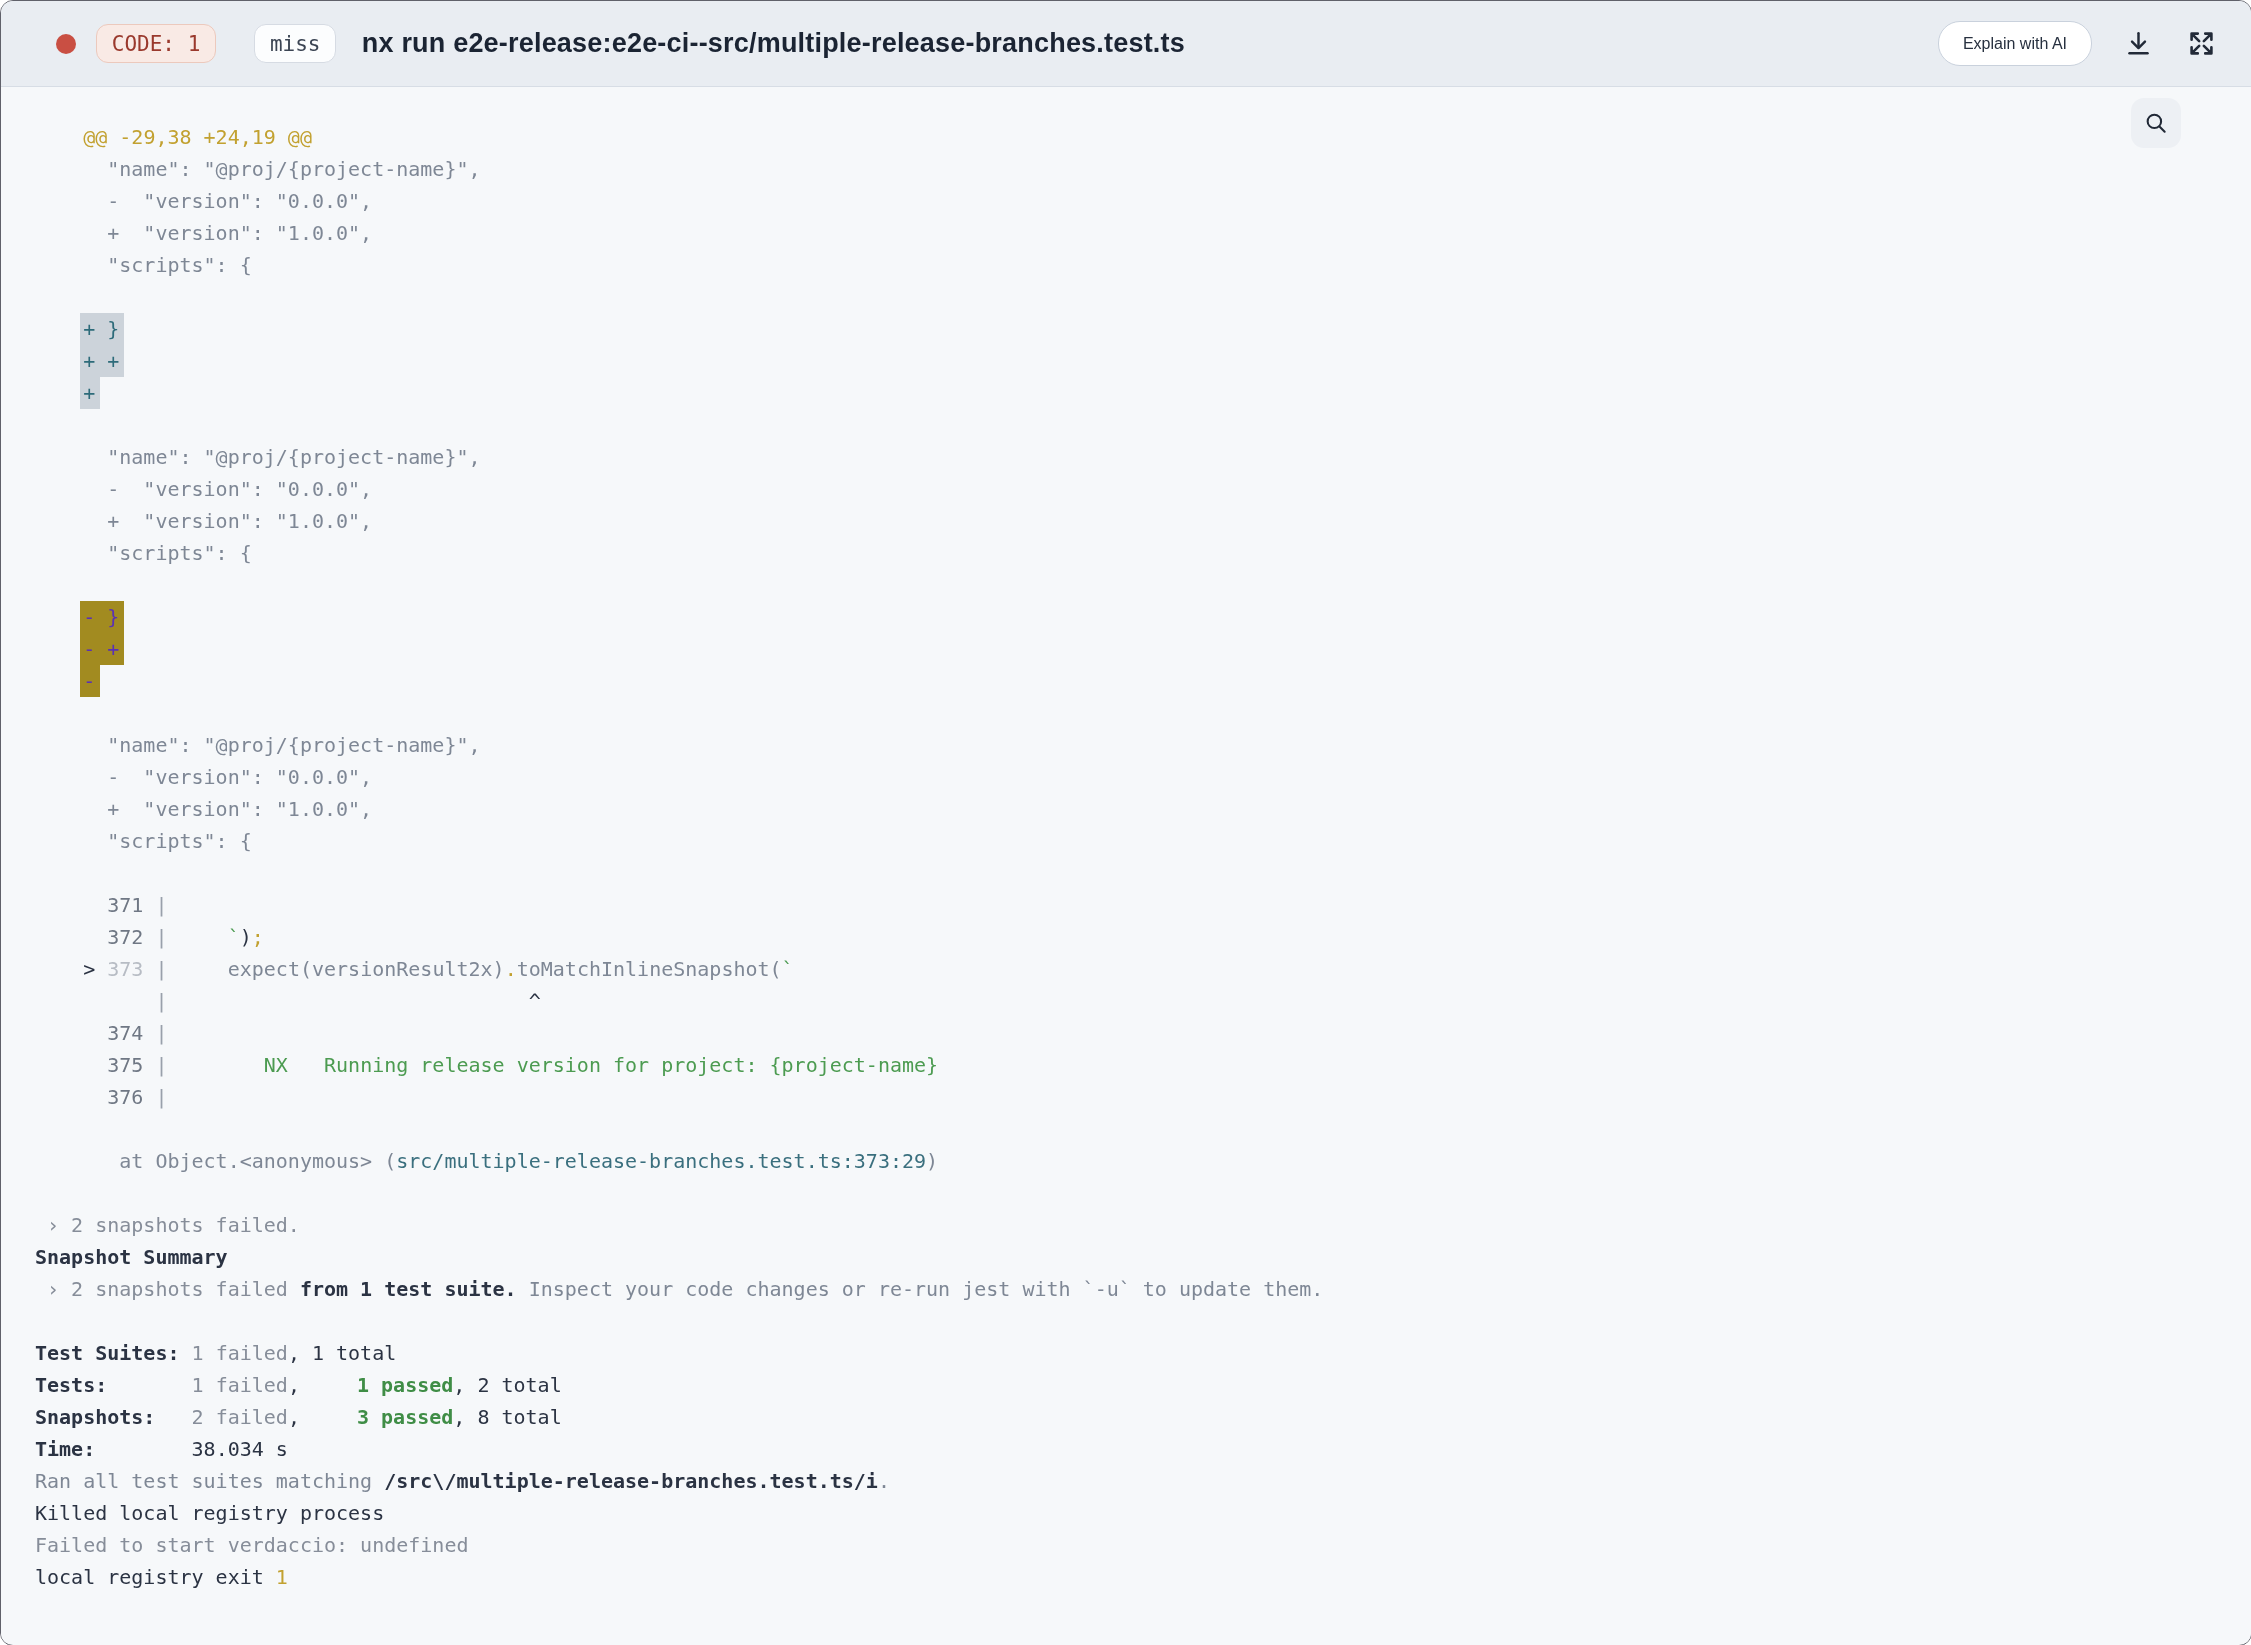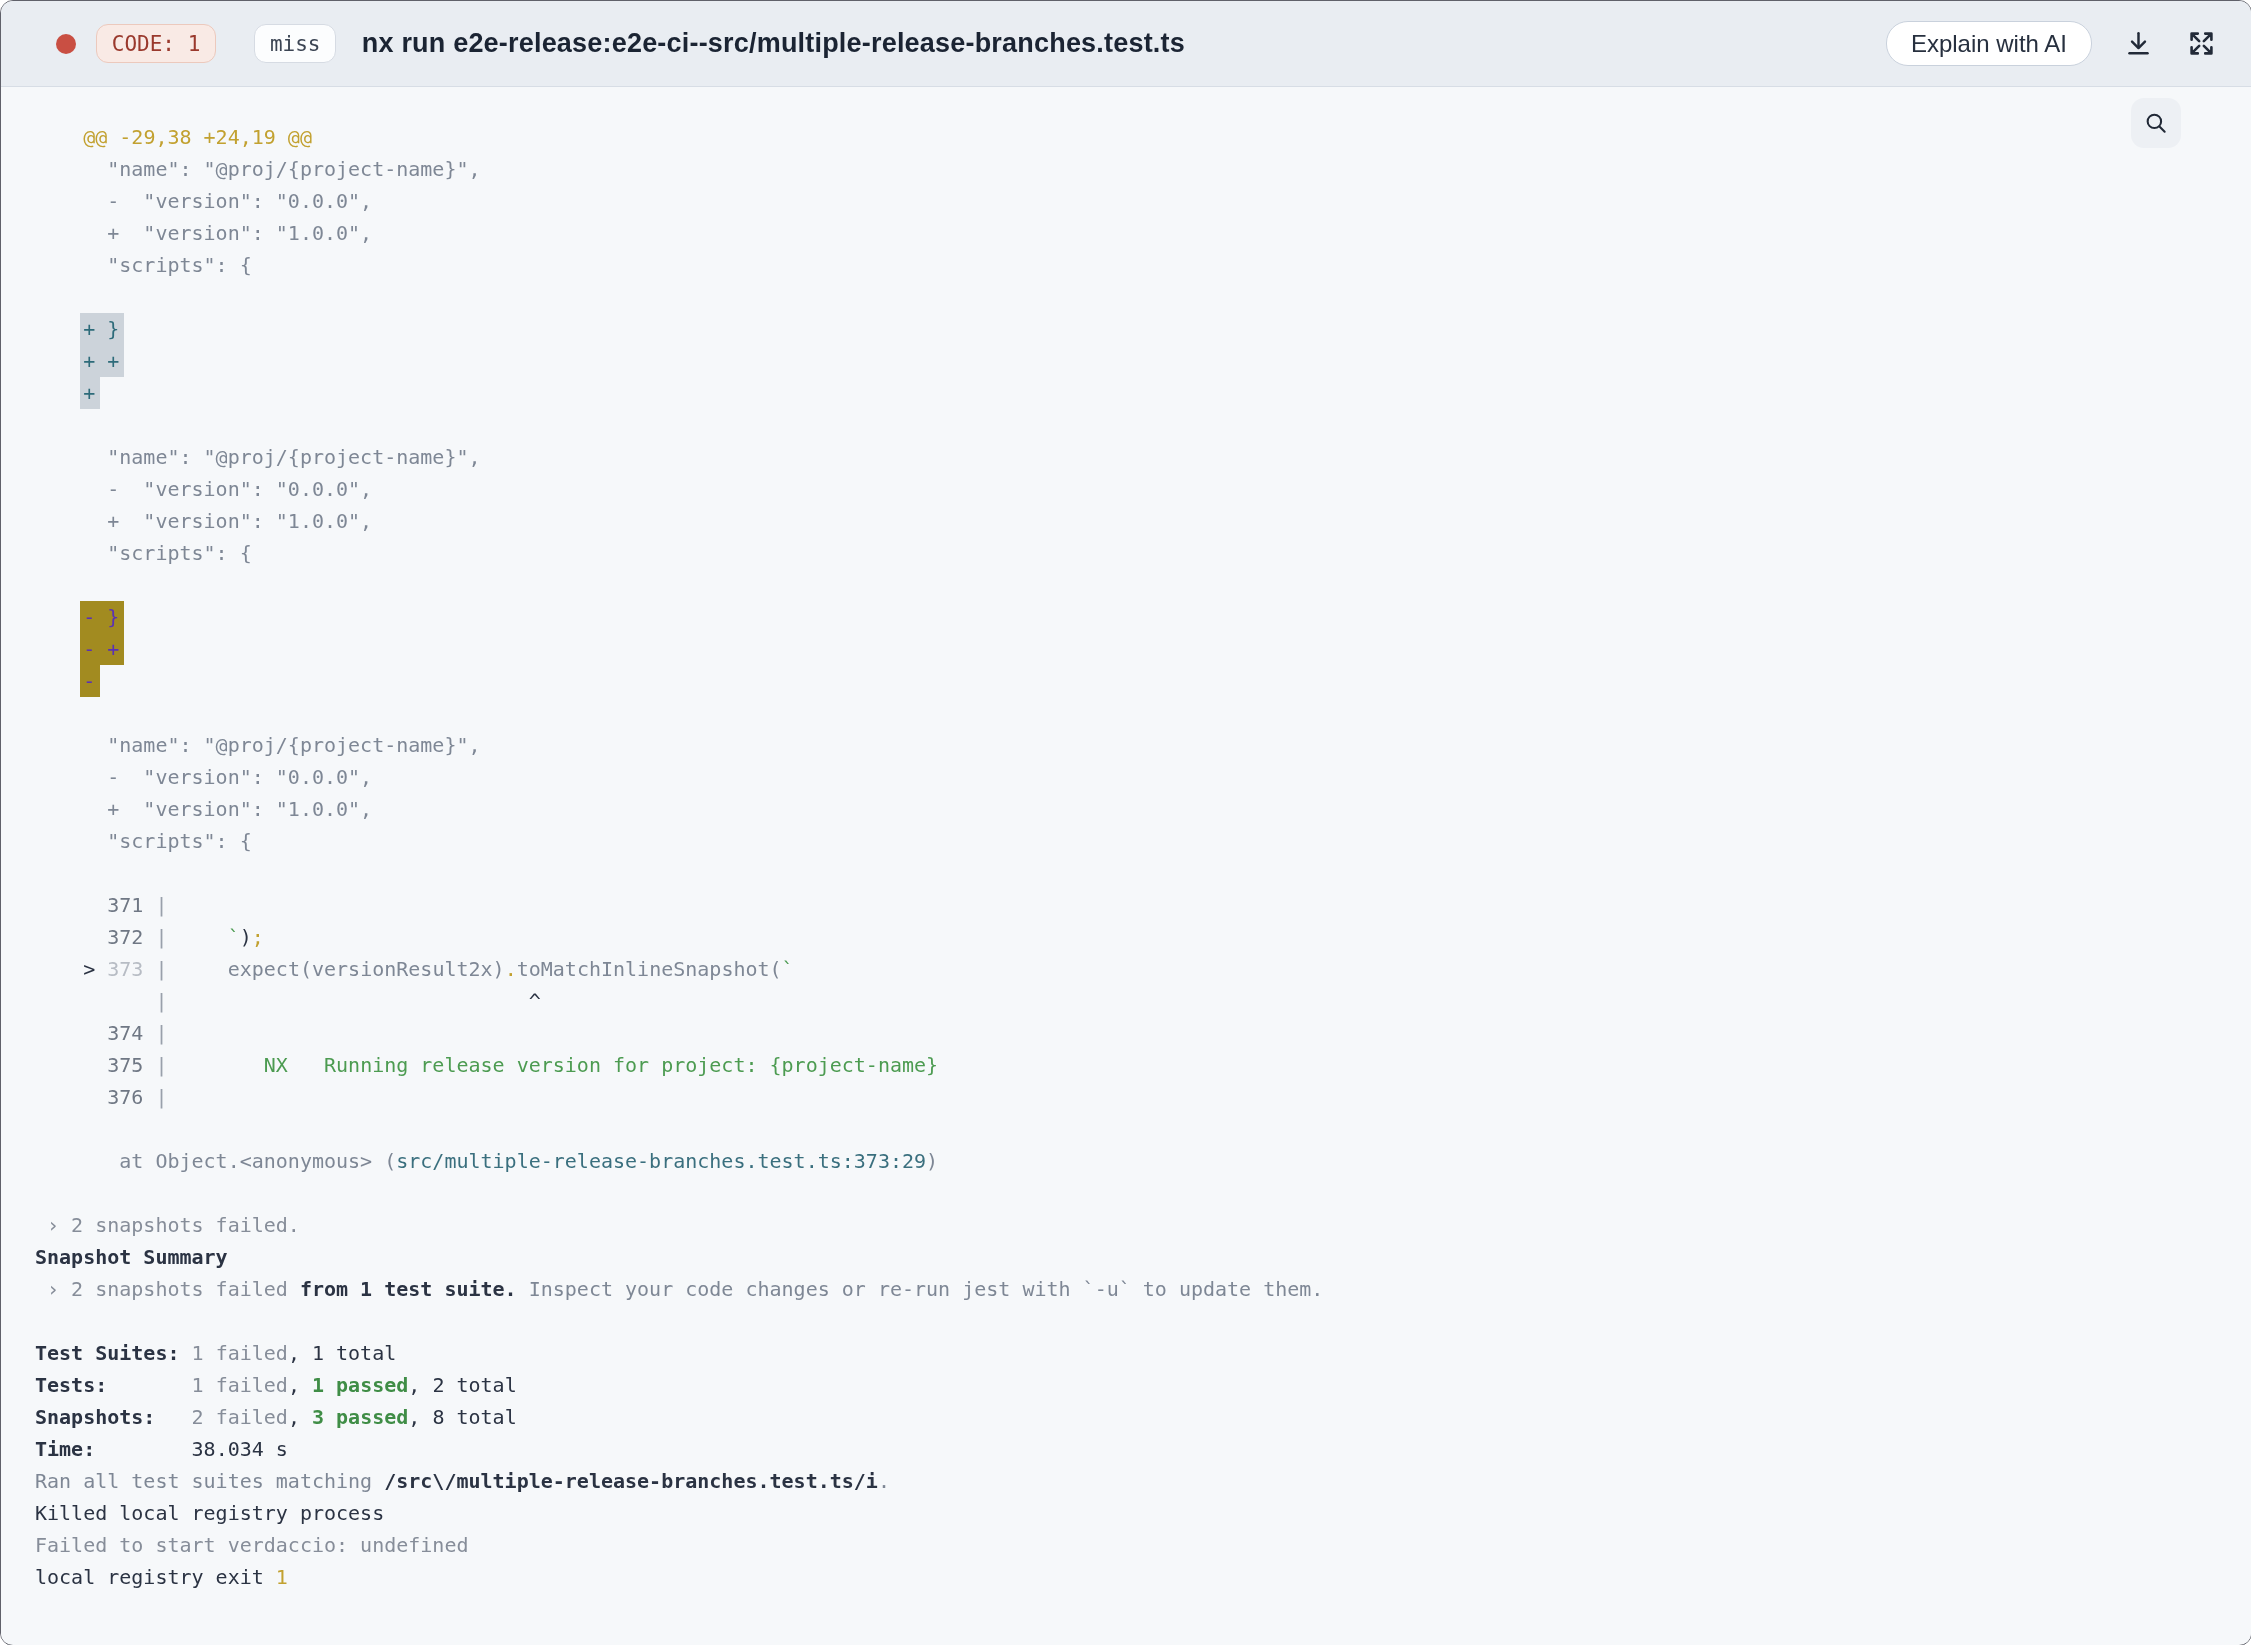--- a/index.html
+++ b/index.html
@@ -54,21 +54,21 @@
     letter-spacing: 0.2px;
   }
   .hdr-actions {
     margin-left: auto;
     display: flex;
     align-items: center;
     gap: 31px;
   }
   .btn-explain {
     font-family: "Liberation Sans", sans-serif;
-    font-size: 24px;
+    font-size: 16px;
     color: #27303f;
     background: #ffffff;
     border: 1.8px solid #c9d1dc;
     border-radius: 22px;
     height: 45px;
     padding: 0 24px;
     cursor: pointer;
     white-space: nowrap;
   }
   .icon-btn {
@@ -108,21 +108,21 @@
   .c-g   { color: #7e8795; }
   .c-d   { color: #2b3343; }
   .c-gold{ color: #c2a130; }
   .c-gn  { color: #4c9b51; }
   .c-tl  { color: #3a6f7e; }
   .c-n   { color: #6f7784; }
   .c-fn  { color: #b7bcc4; }
   .c-p   { color: #99a0ab; }
   .c-bg  { color: #868d99; font-weight: normal; }
   .c-bd  { color: #2b3343; font-weight: bold; }
-  .c-bgn { color: #3f8d46; font-weight: bold; }
+  .c-bgn { color: #3f8d46; font-weight: bold; margin-left: 45px; }
   .c-ha, .c-hd {
     display: inline-block;
     height: 32px; line-height: 32px;
     vertical-align: top;
     padding: 0 4.6px 0 2.8px;
     margin-left: -2.8px;
   }
   .c-ha { color: #2d6b7a; background: #ccd3da; }
   .c-hd { color: #5a31b5; background: #a28b20; }
 </style>

